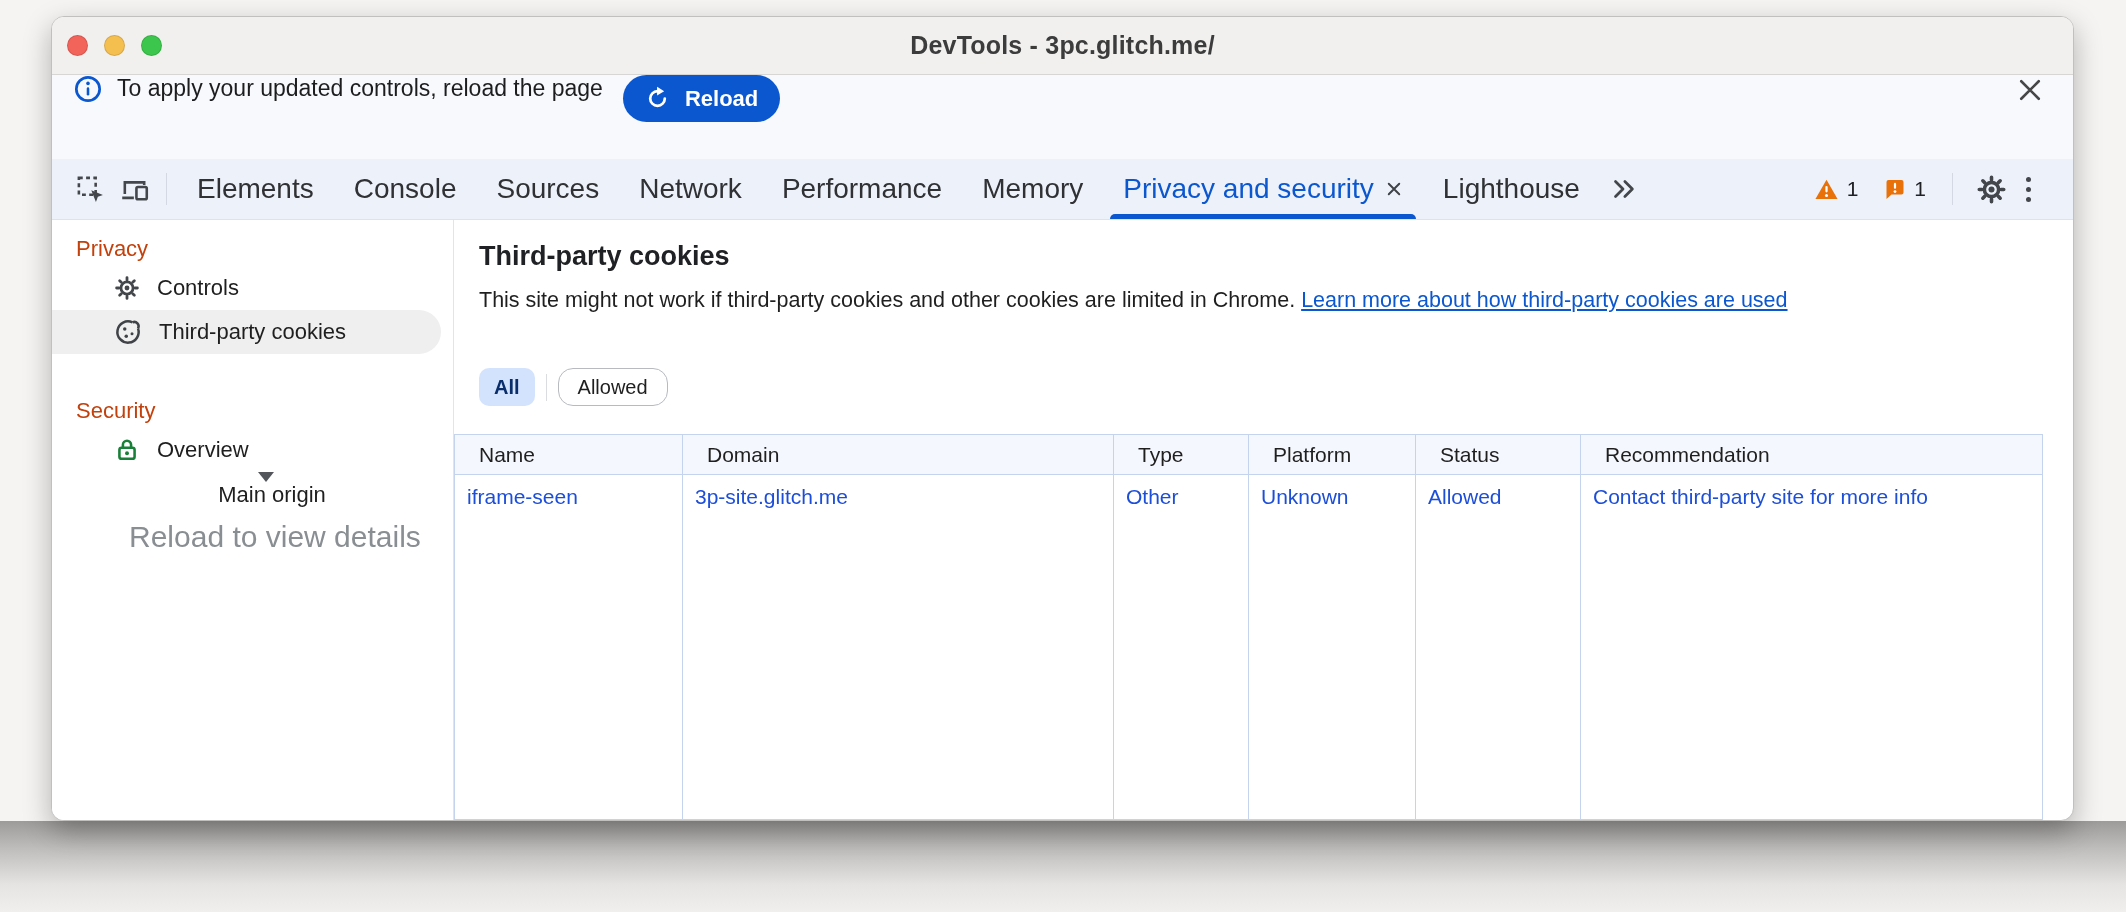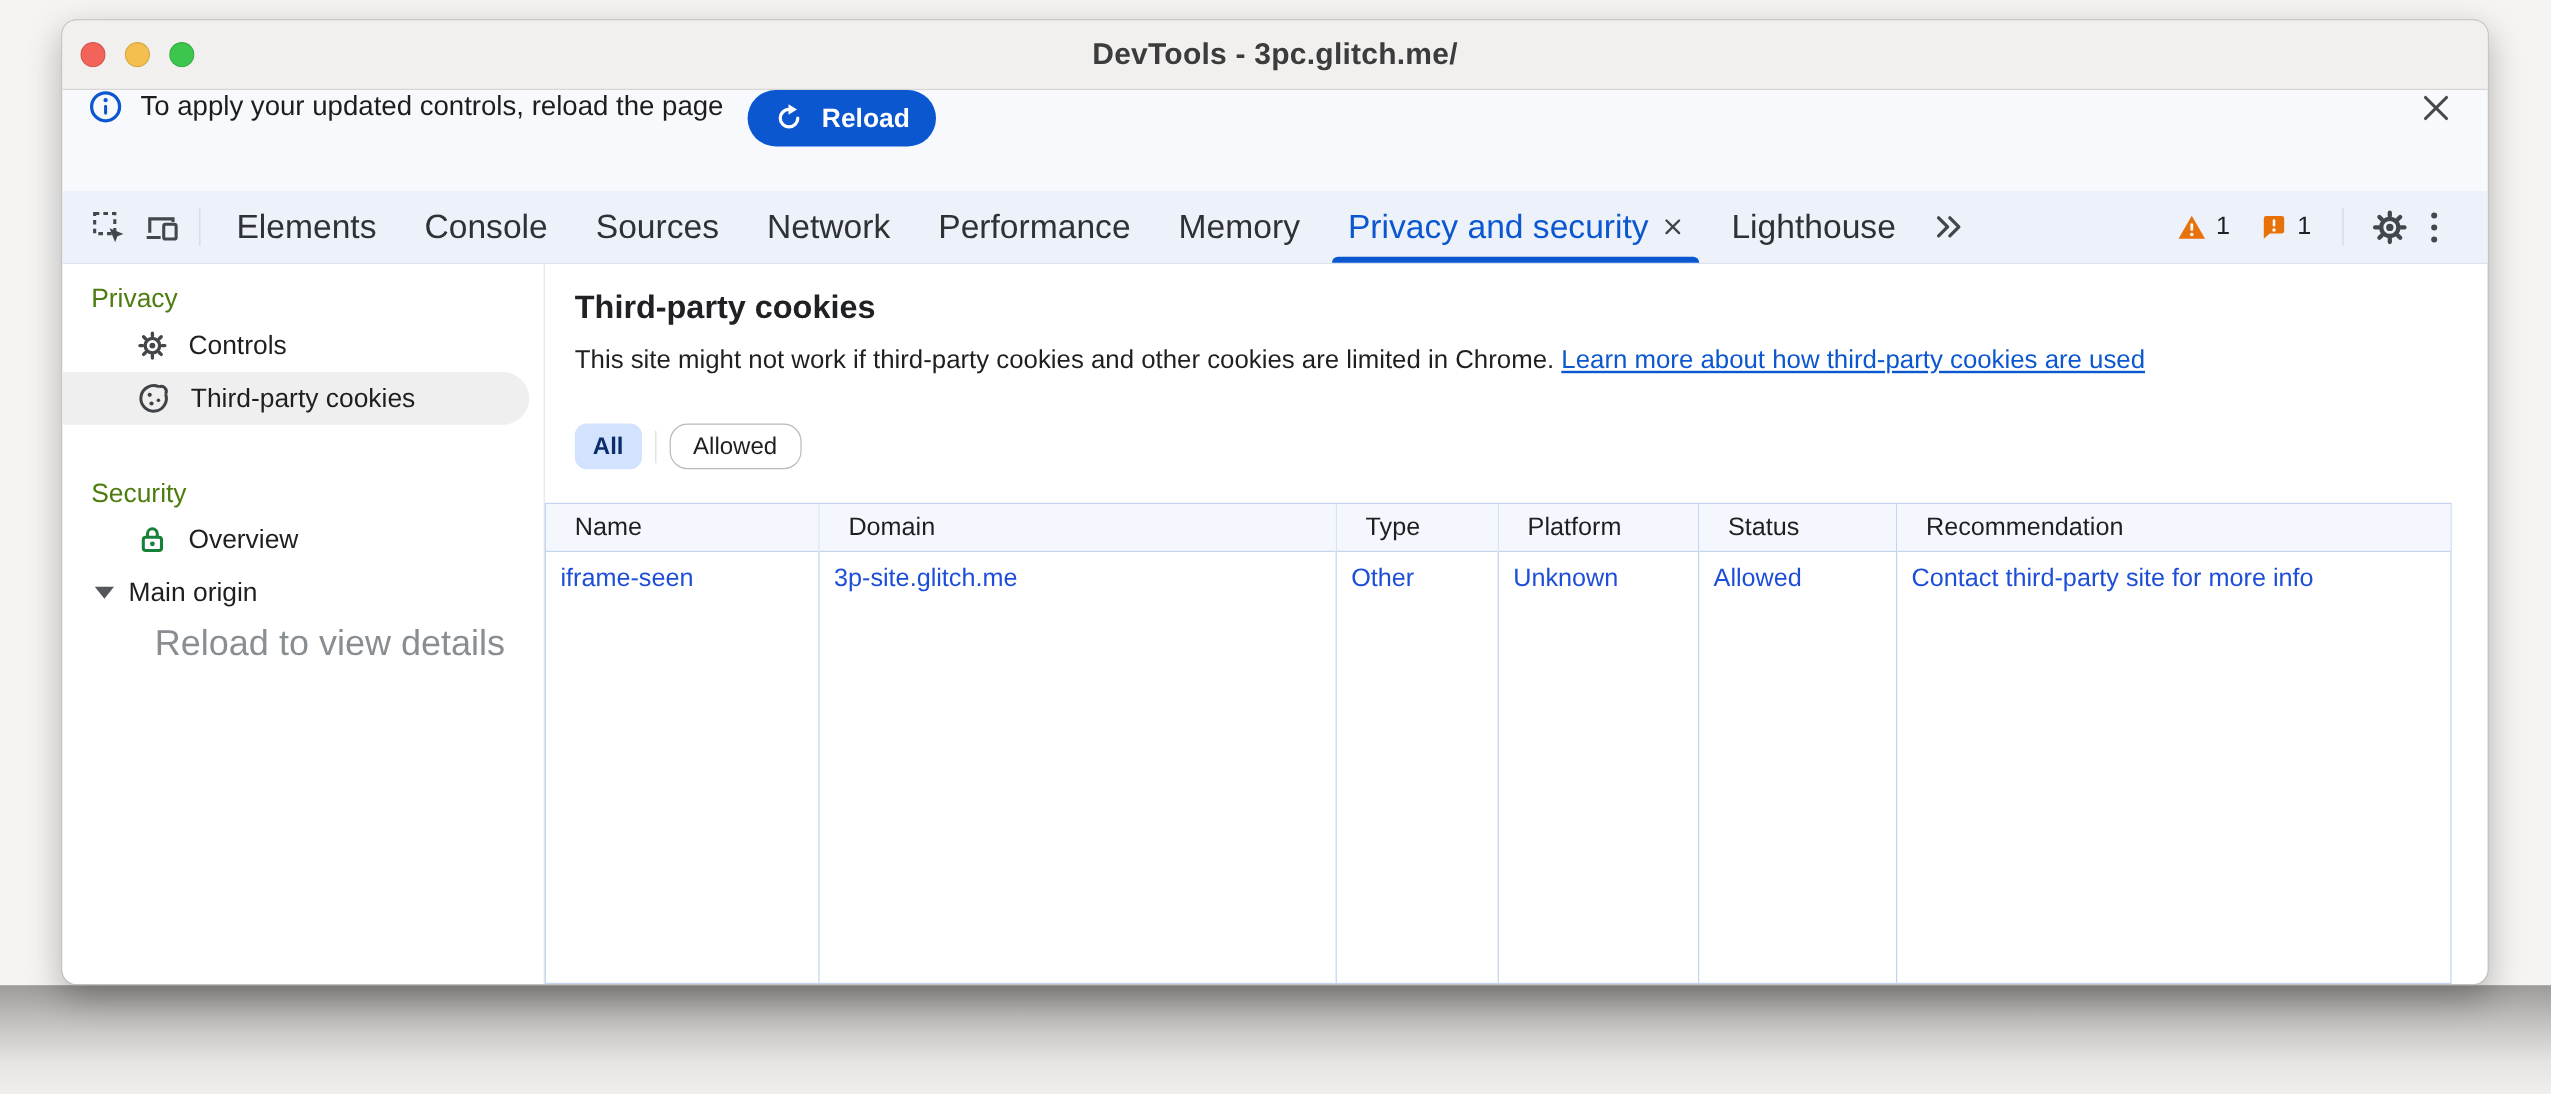--- a/index.html
+++ b/index.html
@@ -45,36 +45,36 @@
   .tab.selected .underline { position:absolute; left:7px; right:7px; bottom:0; height:5px;
     background:#0b57d0; border-radius:5px 5px 0 0; }
   .more-tabs { width:46px; height:44px; }
   .tb-spacer { flex:1; }
   .status-ind { display:flex; align-items:center; gap:8px; font-size:21px; color:#202124;
     cursor:pointer; margin-left:24px; }
 
   
   .content { flex:1; display:flex; min-height:0; }
   .sidebar { width:402px; border-right:1px solid #e2e4e6; background:#fff; flex:0 0 auto; padding-top:16px; }
-  .side-label { font-size:22px; font-weight:500; color:#4d7c0f; margin:0 0 4px 24px; height:26px; line-height:26px; }
+  .side-label { font-size:22px; font-weight:500; color:#c2410c; margin:0 0 4px 24px; height:26px; line-height:26px; }
   .side-label.second { margin-top:44px; }
   .side-item { height:44px; display:flex; align-items:center; cursor:pointer; padding-left:61px; }
   .side-item .lbl { font-size:22px; color:#1f1f1f; margin-left:16px; }
   .side-item.selected { background:#efefef; border-radius:0 22px 22px 0; margin-right:12px; }
-  .side-item.origin { padding-left:27px; }
+  .side-item.origin { padding-left:27px;flex-direction:column; }
   .side-item.origin .lbl { margin-left:12px; }
   .expander { width:0; height:0; border-left:8px solid transparent; border-right:8px solid transparent;
     border-top:10px solid #53565a; }
   .side-note { font-size:30px; color:#898e93; margin:6px 0 0 77px; height:30px; line-height:30px; }
 
   .main { flex:1; display:flex; flex-direction:column; min-width:0; }
   .page-title { font-size:27px; font-weight:600; color:#202124; margin:20px 0 0 25px; height:33px; line-height:33px; }
   .desc { font-size:21.5px; color:#1f1f1f; margin:14px 0 0 25px; height:26px; line-height:26px; }
   .desc a { color:#0b57d0; text-decoration:underline; cursor:pointer; }
-  .chips { display:flex; align-items:center; margin:40px 0 0 25px; height:38px; }
+  .chips { display:flex; align-items:center; margin:55px 0 0 25px; height:38px; }
   .chip { height:38px; display:flex; align-items:center; cursor:pointer; font-size:20px; }
   .chip.selected { background:#d3e3fd; color:#0a2e6c; font-weight:600; border-radius:10px; padding:0 15px; }
   .chip.outline { background:#fff; color:#1f1f1f; border:1px solid #b7bac0; border-radius:15px; padding:0 19px; }
   .chip-divider { width:1px; height:27px; background:#dadce0; margin:0 11px; }
 
   .datagrid { flex:1; margin:28px 30px 0 0; border:1px solid #c5d4ee; display:flex; min-height:0; }
   .col { border-right:1px solid #c5d4ee; display:flex; flex-direction:column; }
   .col:last-child { border-right:none; flex:1; }
   .th { height:40px; line-height:40px; background:#f4f7fd; border-bottom:1px solid #c5d4ee;
     font-size:21px; color:#1f1f1f; padding-left:24px; white-space:nowrap; overflow:hidden; }

